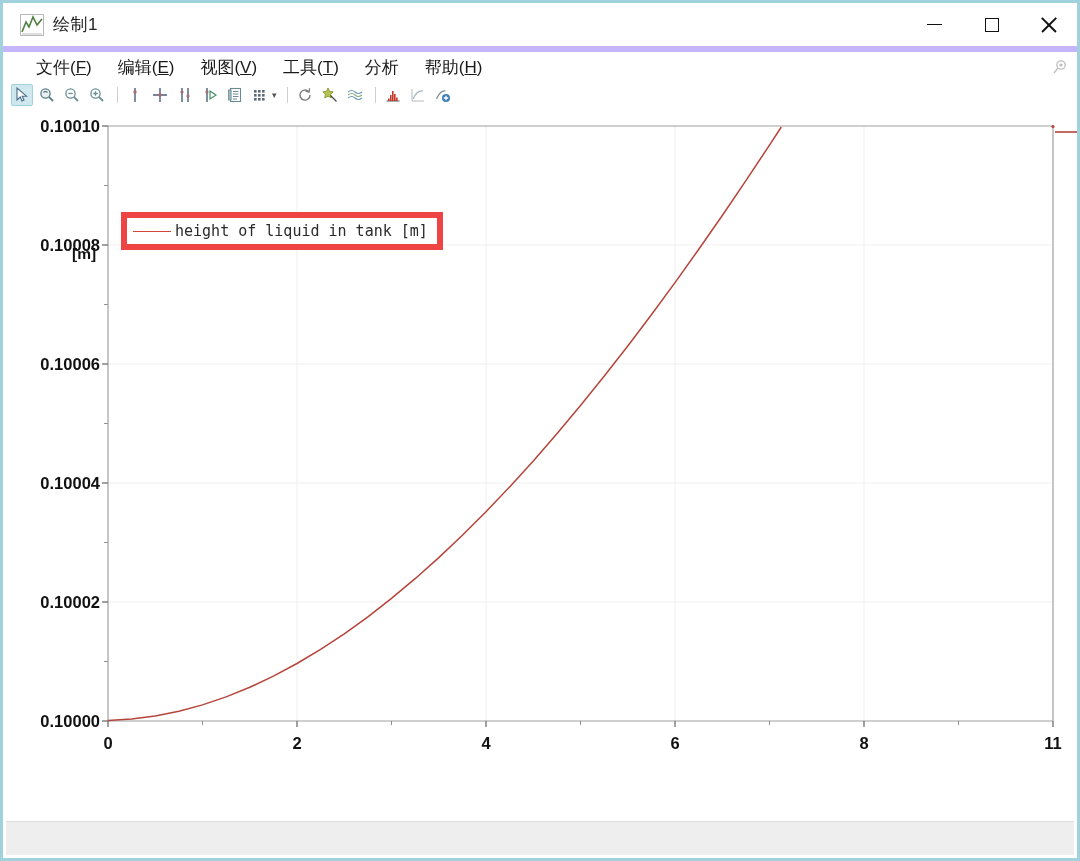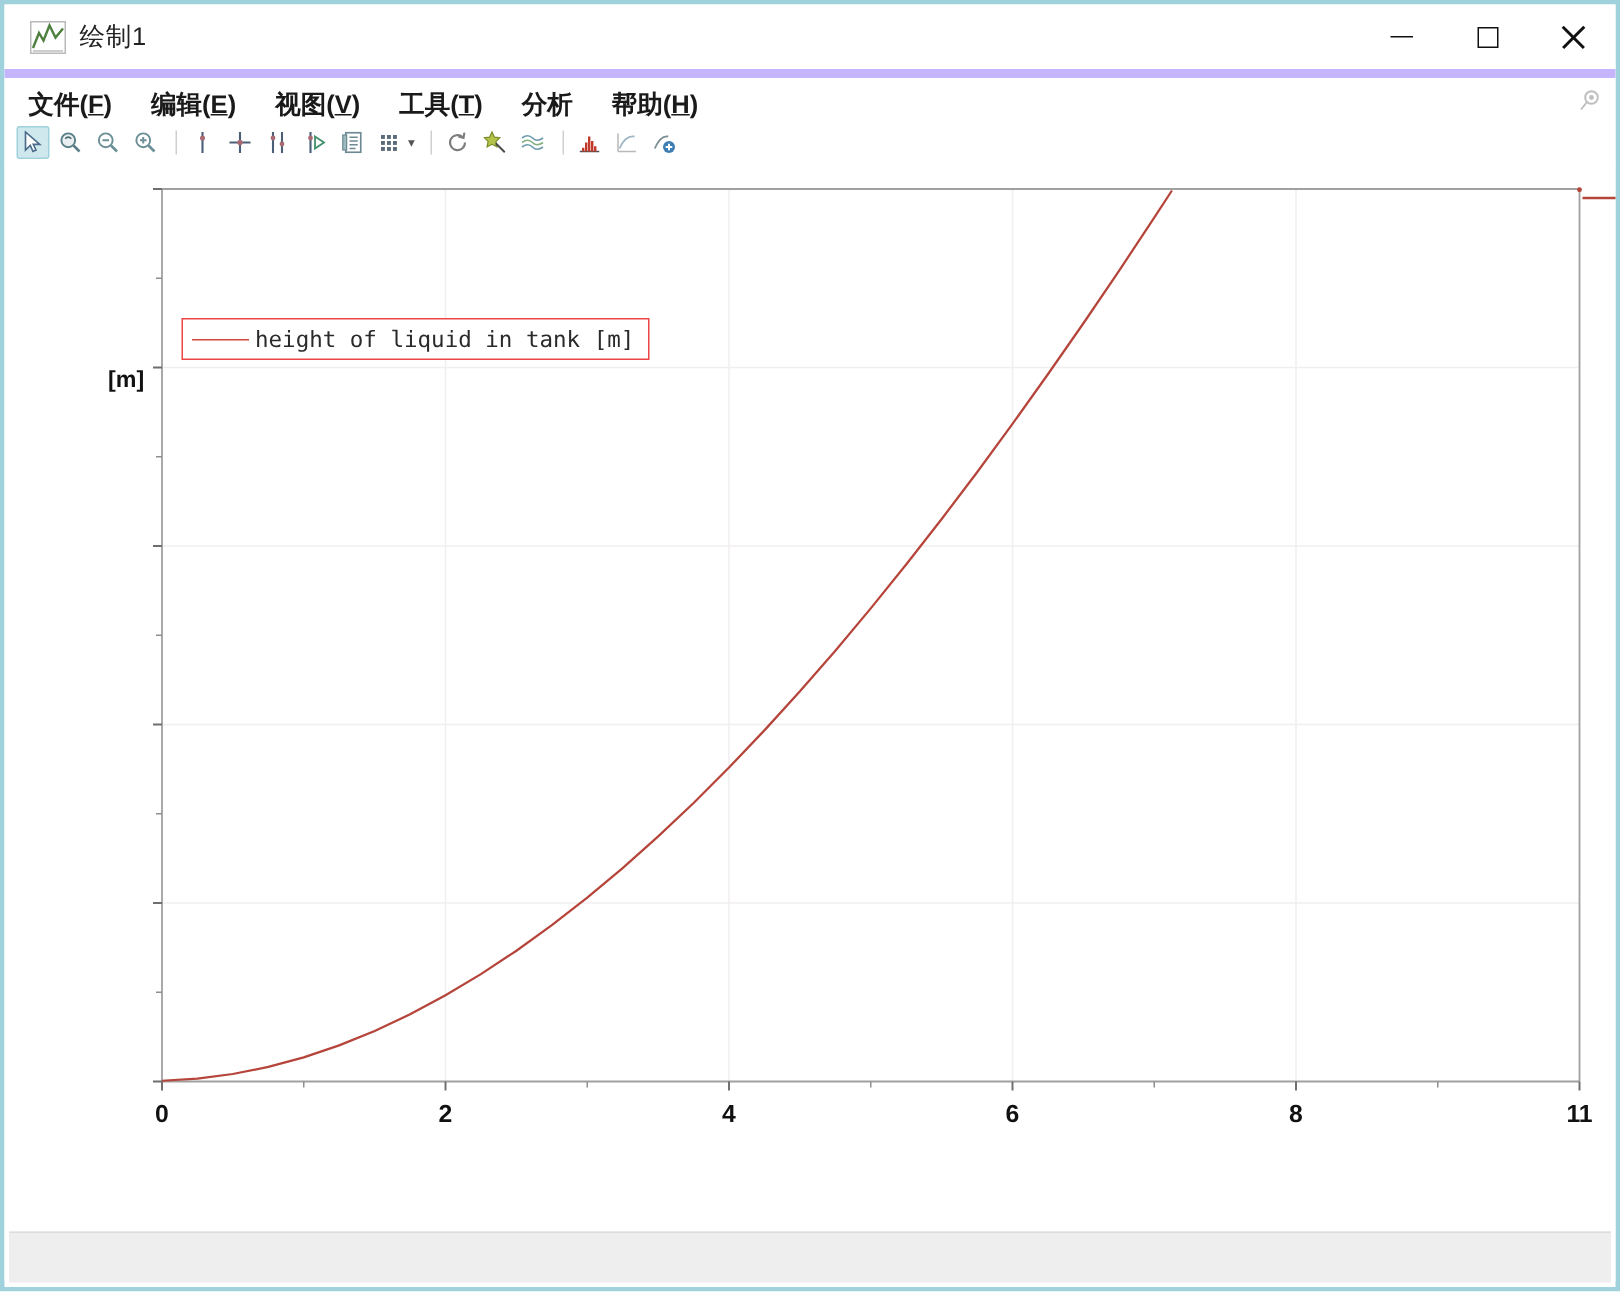--- a/index.html
+++ b/index.html
@@ -35,23 +35,22 @@
     position:relative;width:17px;height:17px;
   }
   .glyph-close:before,.glyph-close:after{
     content:"";position:absolute;left:-1px;top:8px;width:20px;height:1.6px;background:#111;
   }
   .glyph-close:before{transform:rotate(45deg);}
   .glyph-close:after{transform:rotate(-45deg);}
 
   
   .menubar{
-    height:30px;display:flex;align-items:flex-end;background:#ffffff;position:relative;
-    padding-left:14px;
-    font-weight:bold;
+    height:30px;display:flex;align-items:center;background:#ffffff;position:relative;
+    padding-left:31px;
   }
   .menu-item{
     font-size:17px;color:#1a1a1a;margin-right:22px;white-space:nowrap;cursor:default;
     padding:1px 2px;
   }
   .menu-item u{text-decoration:underline;}
   .menu-right-icon{position:absolute;right:8px;top:6px;width:18px;height:18px;opacity:.55;}
 
   
   .toolbar{
@@ -64,21 +63,21 @@
   }
   .tb-btn.active{background:#cfe8ee;border:1px solid #9fd2dc;box-sizing:border-box;}
   .tb-sep{width:1px;height:16px;background:#cfcfcf;margin:0 6px;}
   .tb-caret{font-size:9px;color:#555;margin-left:-2px;margin-right:4px;}
 
   
   .plot-wrap{
     position:relative;width:100%;height:745px;background:#ffffff;overflow:hidden;
   }
   .legend-box{
-    position:absolute;left:118px;top:103px;border:1px solid #ef4444;background:#ffffff;
+    position:absolute;left:118px;top:103px;border:6px solid #ef4444;background:#ffffff;
     padding:4px 9px 4px 6px;display:flex;align-items:center;z-index:5;
   }
   .legend-line{width:38px;height:0;border-top:1.4px solid #d2463c;margin-right:4px;}
   .legend-label{
     font-family:"DejaVu Sans Mono","Liberation Mono",monospace;font-size:15px;color:#2a2a2a;
     white-space:pre;letter-spacing:0px;
   }
   .yunit{
     position:absolute;left:69px;top:136px;font-size:15.5px;font-weight:bold;color:#111;
   }
@@ -278,20 +277,28 @@
 
   <div class="plot-wrap">
 
     <div class="legend-box">
       <span class="legend-line"></span>
       <span class="legend-label">height of liquid in tank [m]</span>
     </div>
 
     <div class="yunit">[m]</div>
 
+    <div class="ylabels">
+      <div class="ylabel" style="top:17px;">0.10010</div>
+      <div class="ylabel" style="top:136px;">0.10008</div>
+      <div class="ylabel" style="top:255px;">0.10006</div>
+      <div class="ylabel" style="top:374px;">0.10004</div>
+      <div class="ylabel" style="top:493px;">0.10002</div>
+      <div class="ylabel" style="top:612px;">0.10000</div>
+    </div>
 
     <div class="xlabels">
       <div class="xlabel" style="left:105px;top:625px;">0</div>
       <div class="xlabel" style="left:294px;top:625px;">2</div>
       <div class="xlabel" style="left:483px;top:625px;">4</div>
       <div class="xlabel" style="left:672px;top:625px;">6</div>
       <div class="xlabel" style="left:861px;top:625px;">8</div>
       <div class="xlabel" style="left:1050px;top:625px;">11</div>
     </div>
 

